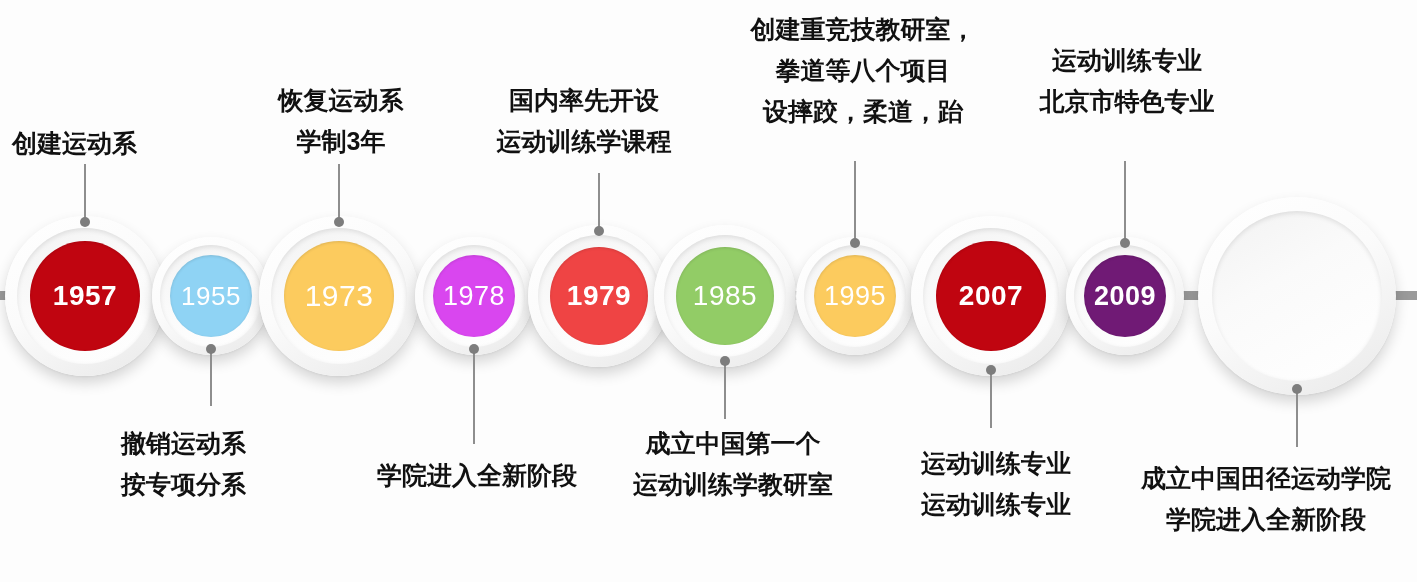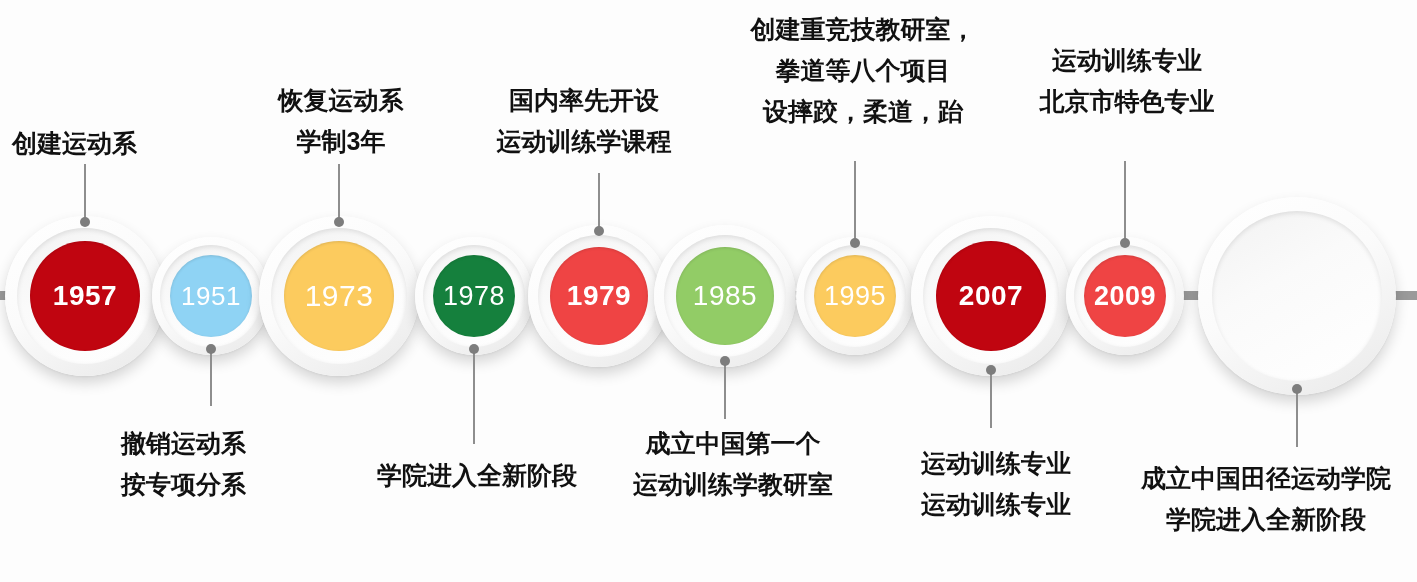--- a/index.html
+++ b/index.html
@@ -71,35 +71,35 @@
       <div class="node" style="left: 5px; top: 216px; width: 160px; height: 160px;">
         <div class="ring-outer" style="left: 0px; top: 0px; width: 160px; height: 160px;"></div>
         <div class="ring-inner" style="left: 12px; top: 12px; width: 136px; height: 136px;"></div>
         <div class="disc bold" style="left: 25px; top: 25px; width: 110px; height: 110px; background: rgb(192, 5, 16); font-size: 28px;">1957</div>
       </div>
       <div class="leader" style="left: 84px; height: 58px; top: 164px;"></div>
       <div class="leader-dot" style="left: 80px; top: 217px;"></div>
       <div class="node" style="left: 152px; top: 237px; width: 118px; height: 118px;">
         <div class="ring-outer" style="left: 0px; top: 0px; width: 118px; height: 118px;"></div>
         <div class="ring-inner" style="left: 8px; top: 8px; width: 102px; height: 102px;"></div>
-        <div class="disc light" style="left: 18px; top: 18px; width: 82px; height: 82px; background: rgb(143, 211, 244); font-size: 26px;">1951</div>
+        <div class="disc light" style="left: 18px; top: 18px; width: 82px; height: 82px; background: rgb(143, 211, 244); font-size: 26px;">1955</div>
       </div>
       <div class="leader" style="left: 210px; height: 57px; top: 349px;"></div>
       <div class="leader-dot" style="left: 206px; top: 344px;"></div>
       <div class="node" style="left: 259px; top: 216px; width: 160px; height: 160px;">
         <div class="ring-outer" style="left: 0px; top: 0px; width: 160px; height: 160px;"></div>
         <div class="ring-inner" style="left: 12px; top: 12px; width: 136px; height: 136px;"></div>
         <div class="disc light" style="left: 25px; top: 25px; width: 110px; height: 110px; background: rgb(252, 203, 94); font-size: 30px;">1973</div>
       </div>
       <div class="leader" style="left: 338px; height: 58px; top: 164px;"></div>
       <div class="leader-dot" style="left: 334px; top: 217px;"></div>
       <div class="node" style="left: 415px; top: 237px; width: 118px; height: 118px;">
         <div class="ring-outer" style="left: 0px; top: 0px; width: 118px; height: 118px;"></div>
         <div class="ring-inner" style="left: 8px; top: 8px; width: 102px; height: 102px;"></div>
-        <div class="disc light" style="left: 18px; top: 18px; width: 82px; height: 82px; background: #15803d; font-size: 27px;">1978</div>
+        <div class="disc light" style="left: 18px; top: 18px; width: 82px; height: 82px; background: #d946ef; font-size: 27px;">1978</div>
       </div>
       <div class="leader" style="left: 473px; height: 95px; top: 349px;"></div>
       <div class="leader-dot" style="left: 469px; top: 344px;"></div>
       <div class="node" style="left: 528px; top: 225px; width: 142px; height: 142px;">
         <div class="ring-outer" style="left: 0px; top: 0px; width: 142px; height: 142px;"></div>
         <div class="ring-inner" style="left: 10px; top: 10px; width: 122px; height: 122px;"></div>
         <div class="disc bold" style="left: 22px; top: 22px; width: 98px; height: 98px; background: #ef4444; font-size: 28px;">1979</div>
       </div>
       <div class="leader" style="left: 598px; height: 58px; top: 173px;"></div>
       <div class="leader-dot" style="left: 594px; top: 226px;"></div>
@@ -120,21 +120,21 @@
       <div class="node" style="left: 911px; top: 216px; width: 160px; height: 160px;">
         <div class="ring-outer" style="left: 0px; top: 0px; width: 160px; height: 160px;"></div>
         <div class="ring-inner" style="left: 12px; top: 12px; width: 136px; height: 136px;"></div>
         <div class="disc bold" style="left: 25px; top: 25px; width: 110px; height: 110px; background: rgb(192, 5, 16); font-size: 28px; text-align: center;">2007</div>
       </div>
       <div class="leader" style="left: 990px; height: 58px; top: 370px;"></div>
       <div class="leader-dot" style="left: 986px; top: 365px;"></div>
       <div class="node" style="left: 1066px; top: 237px; width: 118px; height: 118px;">
         <div class="ring-outer" style="left: 0px; top: 0px; width: 118px; height: 118px;"></div>
         <div class="ring-inner" style="left: 8px; top: 8px; width: 102px; height: 102px;"></div>
-        <div class="disc bold" style="left: 18px; top: 18px; width: 82px; height: 82px; background: #ef4444; font-size: 27px;">2009</div>
+        <div class="disc bold" style="left: 18px; top: 18px; width: 82px; height: 82px; background: #701a75; font-size: 27px;">2009</div>
       </div>
       <div class="leader" style="left: 1124px; height: 82px; top: 161px;"></div>
       <div class="leader-dot" style="left: 1120px; top: 238px;"></div>
       <div class="node" style="left: 1198px; top: 197px; width: 198px; height: 198px;">
         <div class="ring-outer" style="left: 0px; top: 0px; width: 198px; height: 198px;"></div>
         <div class="ring-inner" style="left: 14px; top: 14px; width: 170px; height: 170px;"></div>
       </div>
       <div class="leader" style="left: 1296px; height: 58px; top: 389px;"></div>
       <div class="leader-dot" style="left: 1292px; top: 384px;"></div>
     </div>

